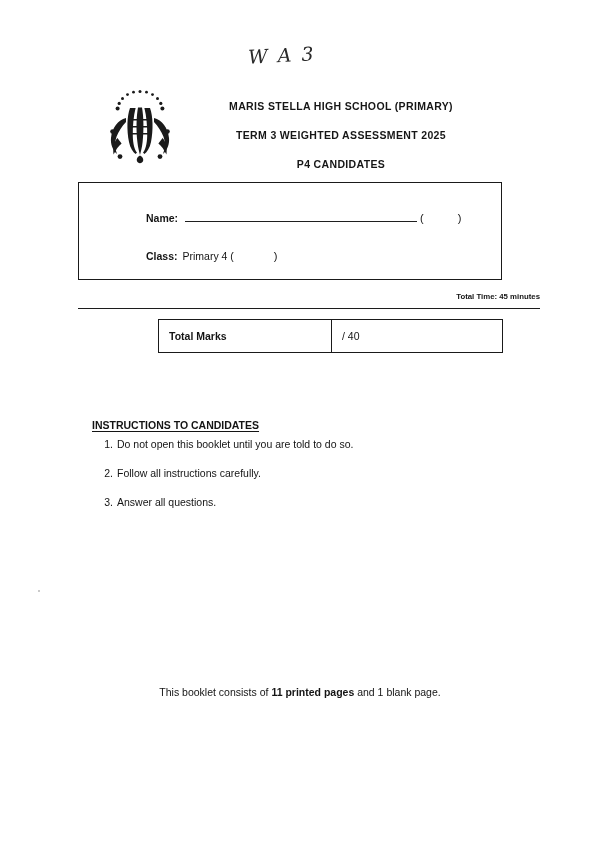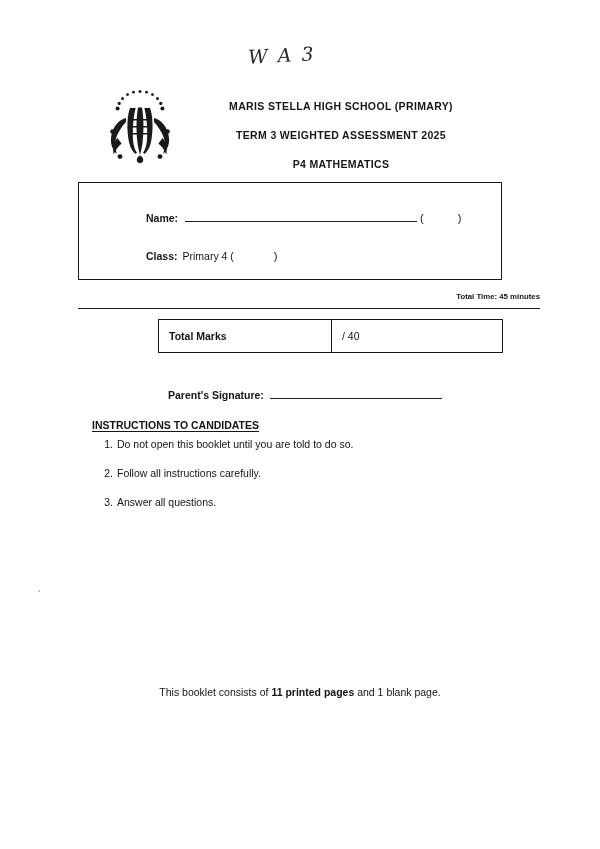--- a/index.html
+++ b/index.html
@@ -266,21 +266,21 @@
         <circle cx="56" cy="70.6" r="2.4"></circle>
 
         <path d="M36 69.4 C33.6 70.6 32.4 72.6 32.8 74.4 C33.2 76.2 34.6 77.2 36 77.2 C37.4 77.2 38.8 76.2 39.2 74.4 C39.6 72.6 38.4 70.6 36 69.4 Z"></path>
       </g>
     </svg>
   </div>
 
   <div class="title-block">
     <div class="title-line">MARIS STELLA HIGH SCHOOL (PRIMARY)</div>
     <div class="title-line">TERM 3 WEIGHTED ASSESSMENT 2025</div>
-    <div class="title-line">P4 MATHEMATICS</div>
+    <div class="title-line">P4 CANDIDATES</div>
   </div>
 
   <div class="particulars-box">
 
     <div class="field-row field-name">
       <span class="field-label">Name:</span>
       <span class="blank-rule rule-name"></span>
       <span class="paren">(</span>
       <span class="paren-gap"></span>
       <span class="paren">)</span>
@@ -301,24 +301,20 @@
 
   <table class="marks-table">
     <tbody>
       <tr>
         <td class="cell-label">Total Marks</td>
         <td class="cell-value">/ 40</td>
       </tr>
     </tbody>
   </table>
 
-  <div class="signature-row">
-    <span class="signature-label">Parent's Signature:</span>
-    <span class="blank-rule rule-signature"></span>
-  </div>
 
   <div class="instructions-heading">INSTRUCTIONS TO CANDIDATES</div>
 
   <ol class="instructions-list">
     <li>
       <span class="num">1.</span>
       <span>Do not open this booklet until you are told to do so.</span>
     </li>
     <li>
       <span class="num">2.</span>

